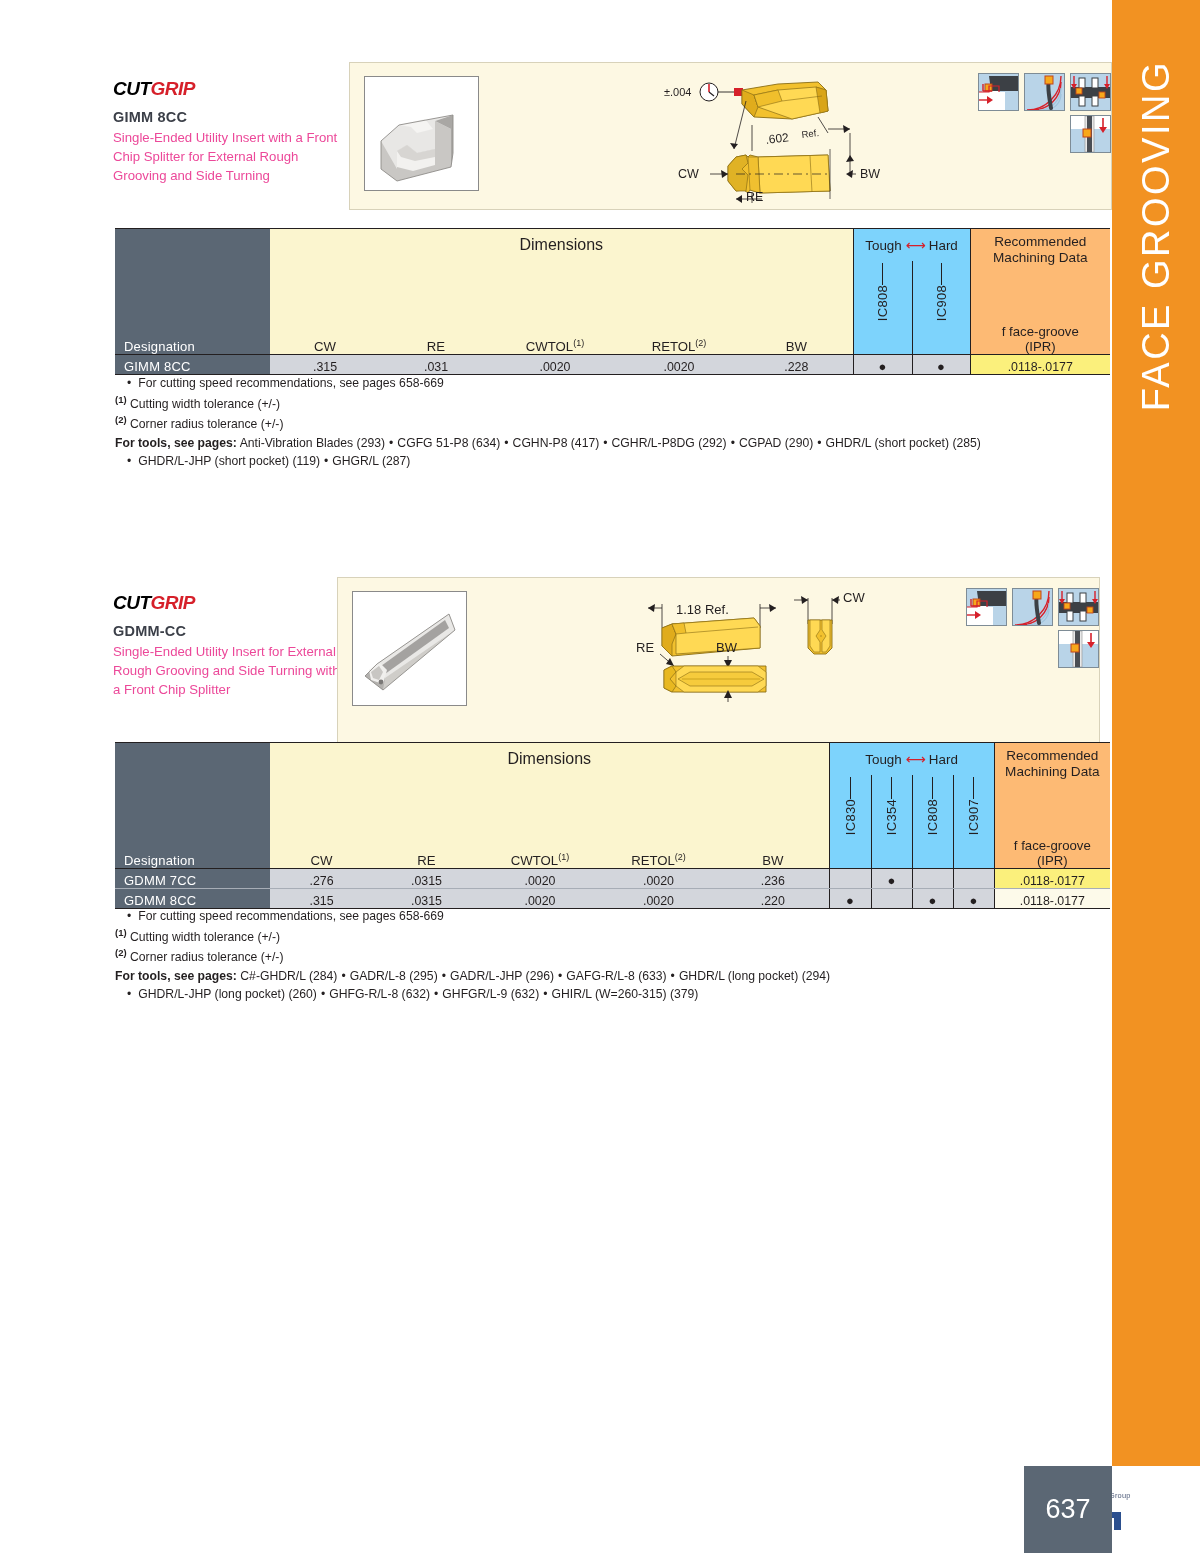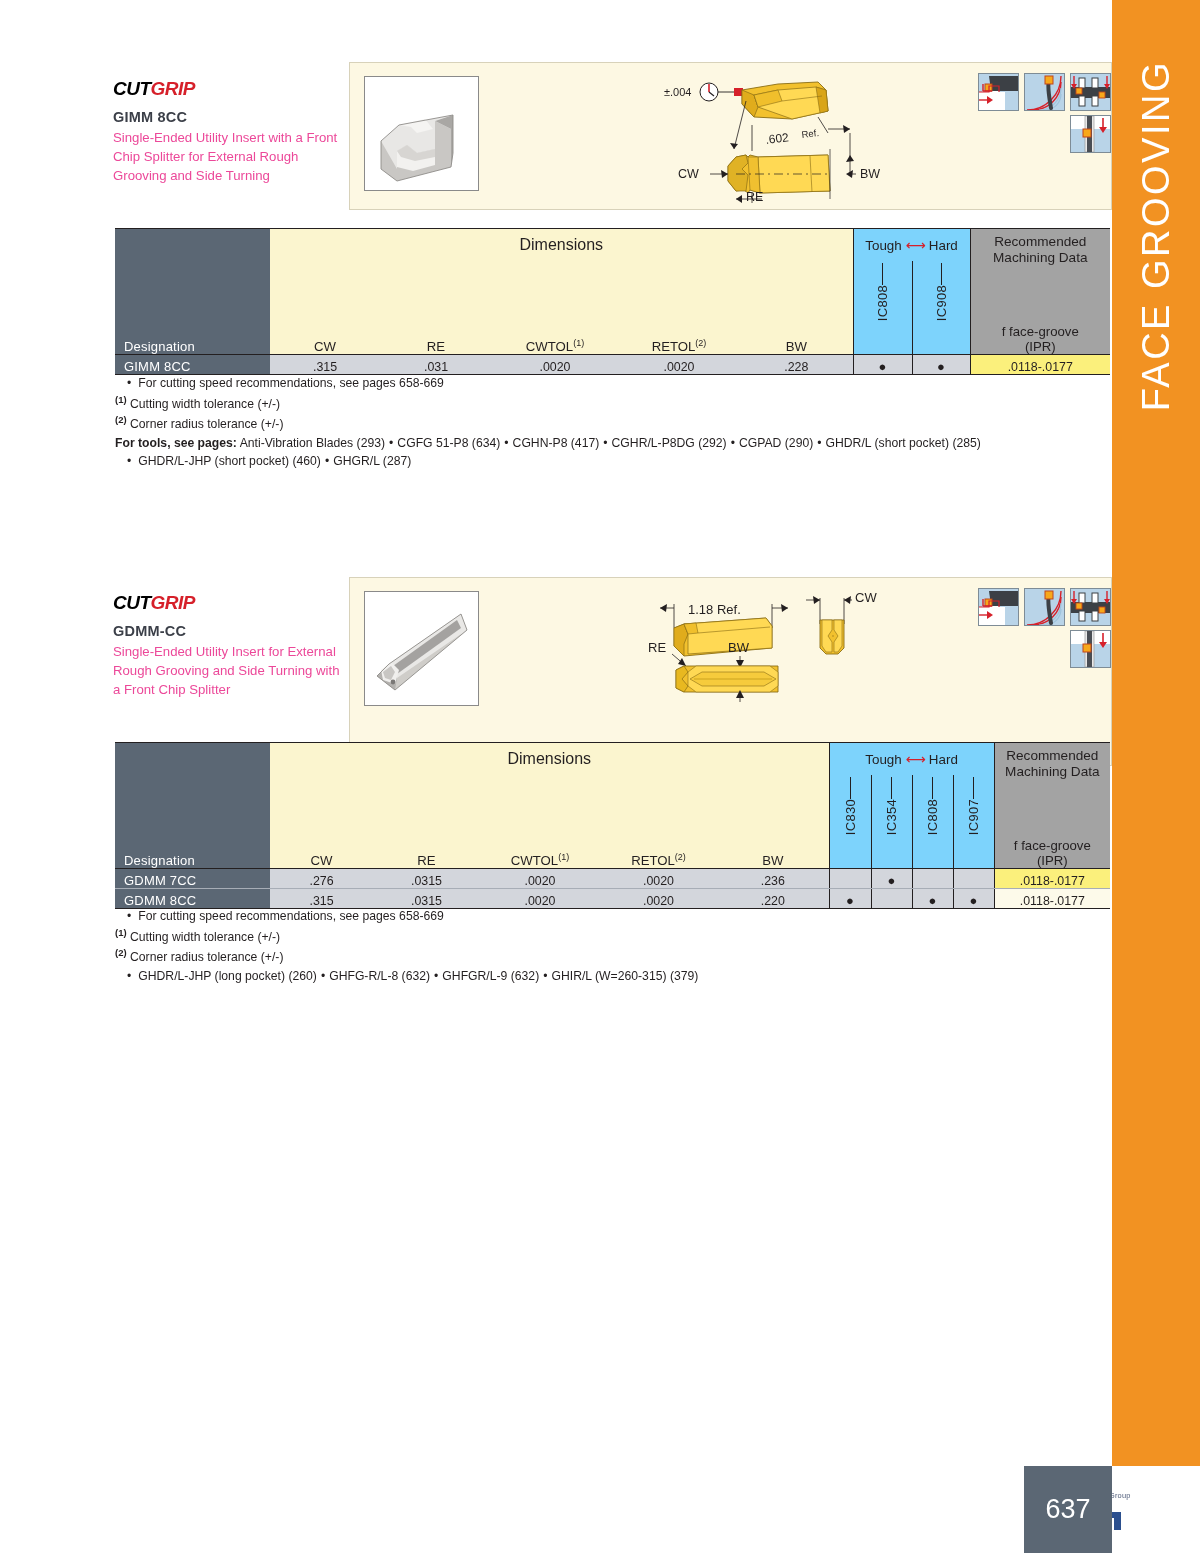--- a/index.html
+++ b/index.html
@@ -142,21 +142,21 @@
   }
   .hdr-dim {
     background: #fbf5cf;
     color: #231f20;
   }
   .hdr-grade {
     background: #7dd3fc;
     color: #231f20;
   }
   .hdr-rec {
-    background: #a3a3a3;
+    background: #fdba74;
     color: #231f20;
   }
   .dim-title {
     font-size: 16px;
   }
   .rec-title {
     font-size: 13.6px;
     line-height: 1.18;
   }
   .tough-hard {
@@ -477,32 +477,32 @@
     </table>
   </div>
 
   <div class="notes" style="top:374px;">
     <div class="bullet">For cutting speed recommendations, see pages 658-669</div>
     <div><sup>(1)</sup> <span>Cutting width tolerance (+/-)</span></div>
     <div><sup>(2)</sup> <span>Corner radius tolerance (+/-)</span></div>
     <div><b>For tools, see pages:</b>
       <span>Anti-Vibration Blades (293)</span><span class="sep">•</span><span>CGFG 51-P8 (634)</span><span class="sep">•</span><span>CGHN-P8 (417)</span><span class="sep">•</span><span>CGHR/L-P8DG (292)</span><span class="sep">•</span><span>CGPAD (290)</span><span class="sep">•</span><span>GHDR/L (short pocket) (285)</span>
     </div>
-    <div class="bullet"><span>GHDR/L-JHP (short pocket) (460)</span><span class="sep">•</span><span>GHGR/L (287)</span></div>
+    <div class="bullet"><span>GHDR/L-JHP (short pocket) (119)</span><span class="sep">•</span><span>GHGR/L (287)</span></div>
   </div>
 
   <div class="product" style="top:576px;">
 
     <div class="prod-left">
       <div class="logo"><span class="cut">CUT</span><span class="grip">GRIP</span></div>
       <div class="prod-title">GDMM-CC</div>
       <div class="prod-desc">Single-Ended Utility Insert for External Rough Grooving and Side Turning with a Front Chip Splitter</div>
     </div>
 
-    <div class="fig-panel" style="left:236px; top:1px; width:763px; height:189px;">
+    <div class="fig-panel" style="left:224px; top:1px; width:763px; height:189px;">
 
       <div class="photo-frame" style="left:14px; top:13px; width:115px; height:115px;">
         <svg width="113" height="113" viewBox="0 0 113 113">
           <rect width="113" height="113" fill="#ffffff"></rect>
           <g transform="translate(6,16)">
             <polygon points="6,68 24,82 96,22 90,6 18,56" fill="#cfcdc9"></polygon>
             <polygon points="18,56 90,6 96,22 26,70" fill="#e9e8e6"></polygon>
             <polygon points="6,68 18,56 26,70 24,82" fill="#b3b1ae"></polygon>
             <polygon points="22,58 86,12 90,20 26,66" fill="#a4a2a0"></polygon>
             <polygon points="10,62 20,54 28,62 24,76 12,72" fill="#f0efed"></polygon>
@@ -711,20 +711,23 @@
           <td class="row-rec alt botline">.0118-.0177</td>
         </tr>
       </tbody>
     </table>
   </div>
 
   <div class="notes" style="top:907px;">
     <div class="bullet">For cutting speed recommendations, see pages 658-669</div>
     <div><sup>(1)</sup> <span>Cutting width tolerance (+/-)</span></div>
     <div><sup>(2)</sup> <span>Corner radius tolerance (+/-)</span></div>
+    <div><b>For tools, see pages:</b>
+      <span>C#-GHDR/L (284)</span><span class="sep">•</span><span>GADR/L-8 (295)</span><span class="sep">•</span><span>GADR/L-JHP (296)</span><span class="sep">•</span><span>GAFG-R/L-8 (633)</span><span class="sep">•</span><span>GHDR/L (long pocket) (294)</span>
+    </div>
     <div class="bullet"><span>GHDR/L-JHP (long pocket) (260)</span><span class="sep">•</span><span>GHFG-R/L-8 (632)</span><span class="sep">•</span><span>GHFGR/L-9 (632)</span><span class="sep">•</span><span>GHIR/L (W=260-315) (379)</span></div>
   </div>
 
   <div class="member-txt">Member IMC Group</div>
   <div class="footer-logo">
     <svg width="100" height="46" viewBox="0 0 100 46">
       <polygon points="14,4 26,4 26,22 14,22" fill="#f4c020"></polygon>
       <polygon points="14,4 26,4 14,22" fill="#ffffff"></polygon>
       <g fill="#2b4f8e">
         <rect x="4" y="14" width="9" height="24"></rect>

